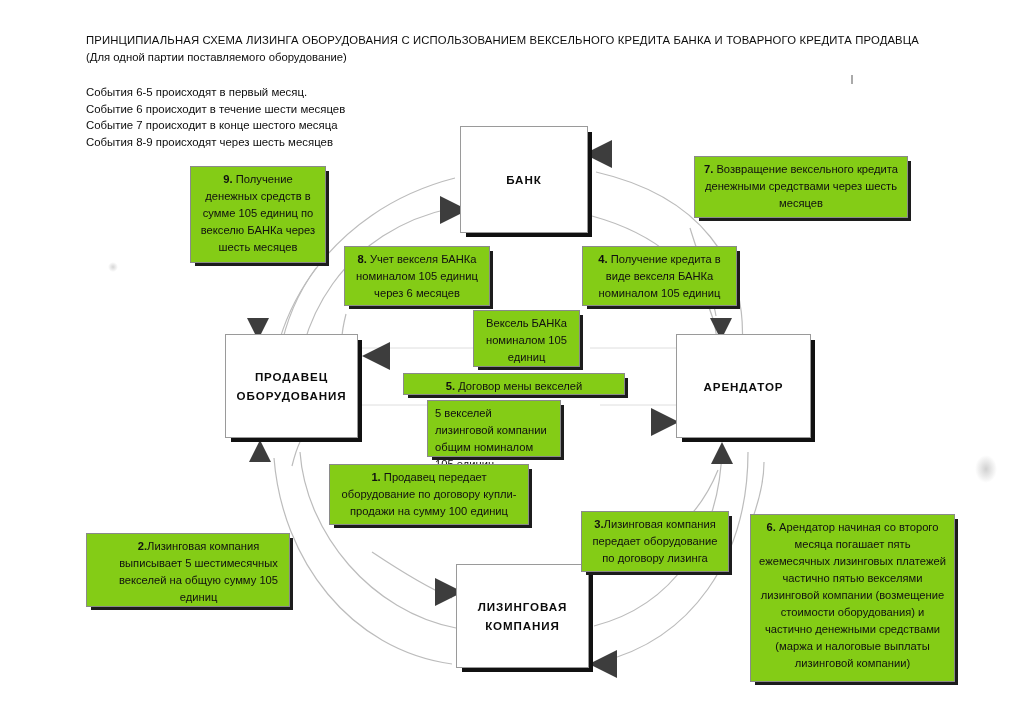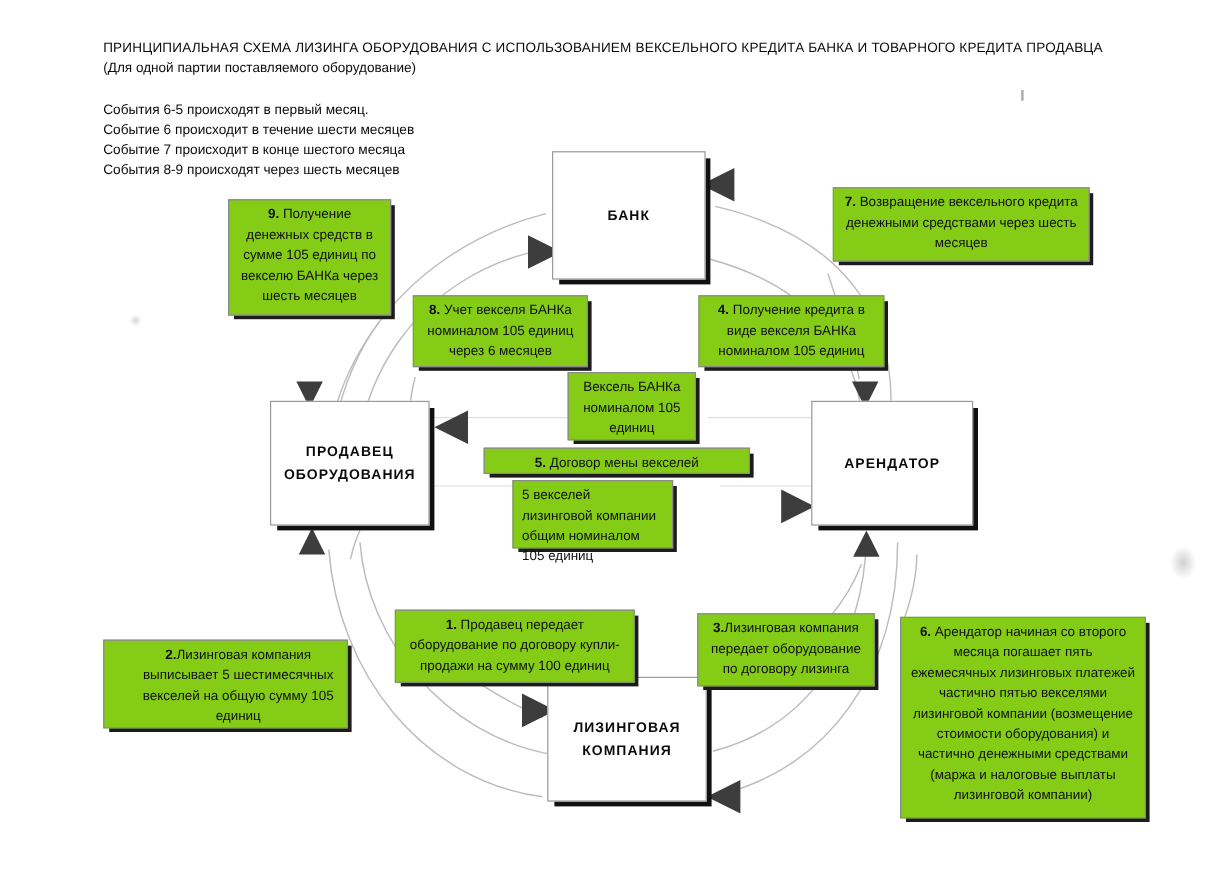--- a/index.html
+++ b/index.html
@@ -250,21 +250,21 @@
   </div>
 
   <div class="box" style="left:403px; top:373px; width:222px; height:22px;">
     <div class="txt"><span class="num">5.</span><span> Договор мены векселей</span></div>
   </div>
 
   <div class="box left-align" style="left:427px; top:400px; width:134px; height:57px;">
     <div class="txt">5 векселей лизинговой компании общим номиналом 105 единиц</div>
   </div>
 
-  <div class="box" style="left:329px; top:508px; width:200px; height:61px;">
+  <div class="box" style="left:329px; top:464px; width:200px; height:61px;">
     <div class="txt"><span class="num">1.</span><span> Продавец передает оборудование по договору купли-продажи на сумму 100 единиц</span></div>
   </div>
 
   <div class="box" style="left:581px; top:482px; width:148px; height:61px;margin-top:29px;">
     <div class="txt"><span class="num">3.</span><span>Лизинговая компания передает оборудование по договору лизинга</span></div>
   </div>
 
   <div class="box" style="left:86px; top:533px; width:204px; height:74px;padding-left:28px;">
     <div class="txt"><span class="num">2.</span><span>Лизинговая компания выписывает 5 шестимесячных векселей на общую сумму 105 единиц</span></div>
   </div>

